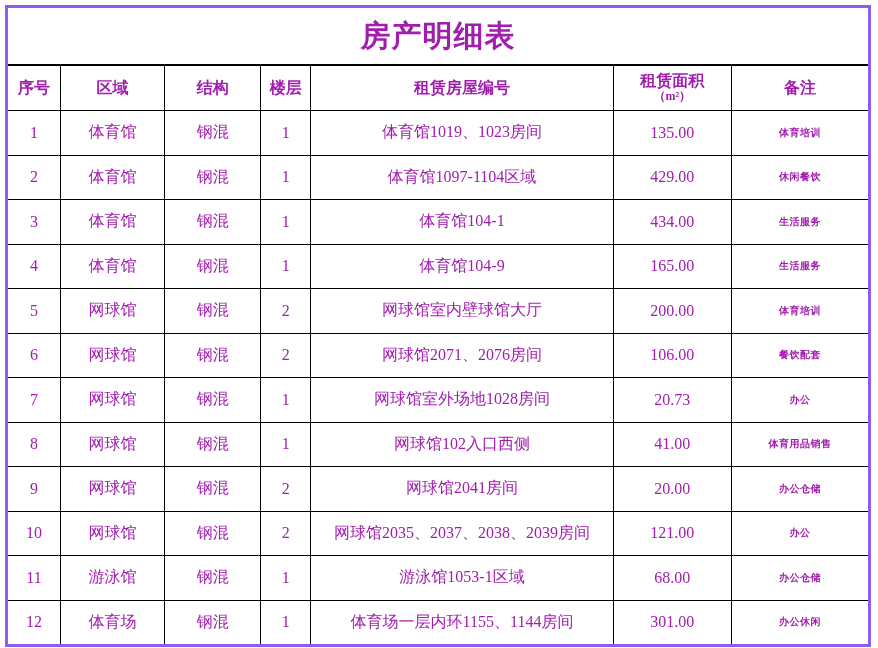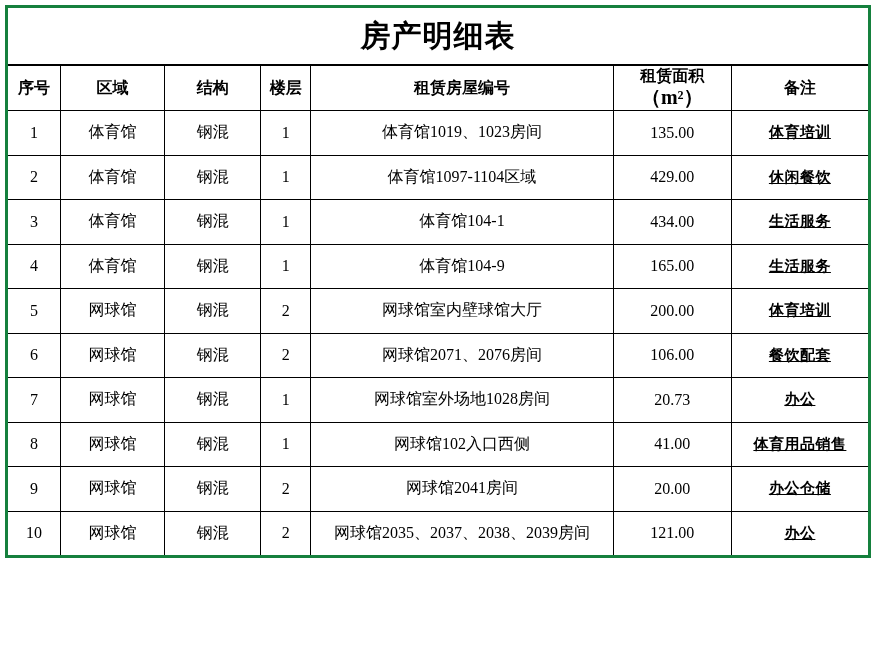--- a/index.html
+++ b/index.html
@@ -11,23 +11,23 @@
   }
   .sheet {
     position: absolute;
     left: 5px;
     top: 5px;
   }
   table.prop-table {
     border-collapse: collapse;
     table-layout: fixed;
     width: 866px;
-    color: #000000;
+    color: #a21caf;
     font-family: "Liberation Serif", "DejaVu Serif", serif;
-    border: 3px solid #15803d;
+    border: 3px solid #8b5cf6;
   }
   .prop-table th, .prop-table td {
     border: 1px solid #000;
     text-align: center;
     vertical-align: middle;
     padding: 0 2px;
     overflow: hidden;
     white-space: nowrap;
   }
   .title-row td {
@@ -38,34 +38,33 @@
     border-bottom: 2px solid #000;
   }
   .header-row th {
     height: 44px;
     font-size: 16px;
     font-weight: bold;
     line-height: 1.15;
   }
   .header-sub {
     display: block;
-    font-size: 20px;
+    font-size: 12px;
     font-weight: bold;
   }
   .data-row td {
     height: 43.5px;
     font-size: 16px;
     font-weight: normal;
   }
   .data-row td.cell-remark {
     font-family: "Liberation Sans", "DejaVu Sans", sans-serif;
-    font-size: 15px;
+    font-size: 10px;
     font-weight: bold;
     letter-spacing: 0.5px;
-    text-decoration: underline;
   }
   .data-row td.cell-size,
   .data-row td.cell-no,
   .data-row td.cell-floor {
     font-size: 16px;
   }
 </style>
 </head>
 <body>
 
@@ -181,15 +180,33 @@
   </tr>
         <tr class="data-row">
     <td class="cell-no">10</td>
     <td class="cell-area">网球馆</td>
     <td class="cell-structure">钢混</td>
     <td class="cell-floor">2</td>
     <td class="cell-unit">网球馆2035、2037、2038、2039房间</td>
     <td class="cell-size">121.00</td>
     <td class="cell-remark">办公</td>
   </tr>
+        <tr class="data-row">
+    <td class="cell-no">11</td>
+    <td class="cell-area">游泳馆</td>
+    <td class="cell-structure">钢混</td>
+    <td class="cell-floor">1</td>
+    <td class="cell-unit">游泳馆1053-1区域</td>
+    <td class="cell-size">68.00</td>
+    <td class="cell-remark">办公仓储</td>
+  </tr>
+        <tr class="data-row">
+    <td class="cell-no">12</td>
+    <td class="cell-area">体育场</td>
+    <td class="cell-structure">钢混</td>
+    <td class="cell-floor">1</td>
+    <td class="cell-unit">体育场一层内环1155、1144房间</td>
+    <td class="cell-size">301.00</td>
+    <td class="cell-remark">办公休闲</td>
+  </tr>
       </tbody>
   </table>
 </div>
 
 </body></html>

